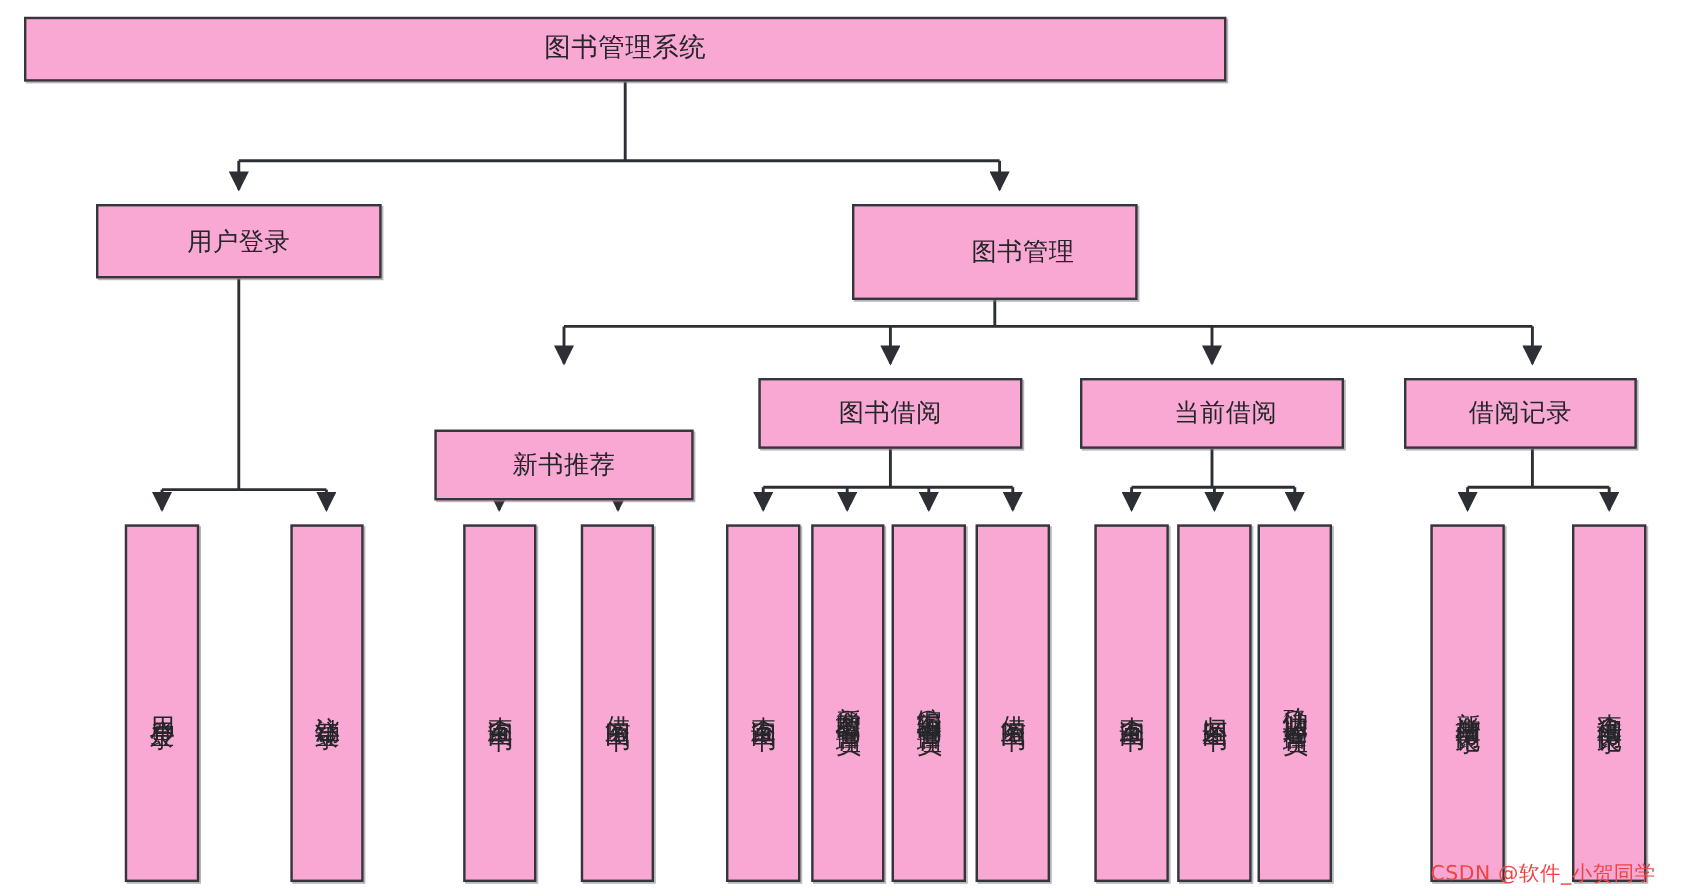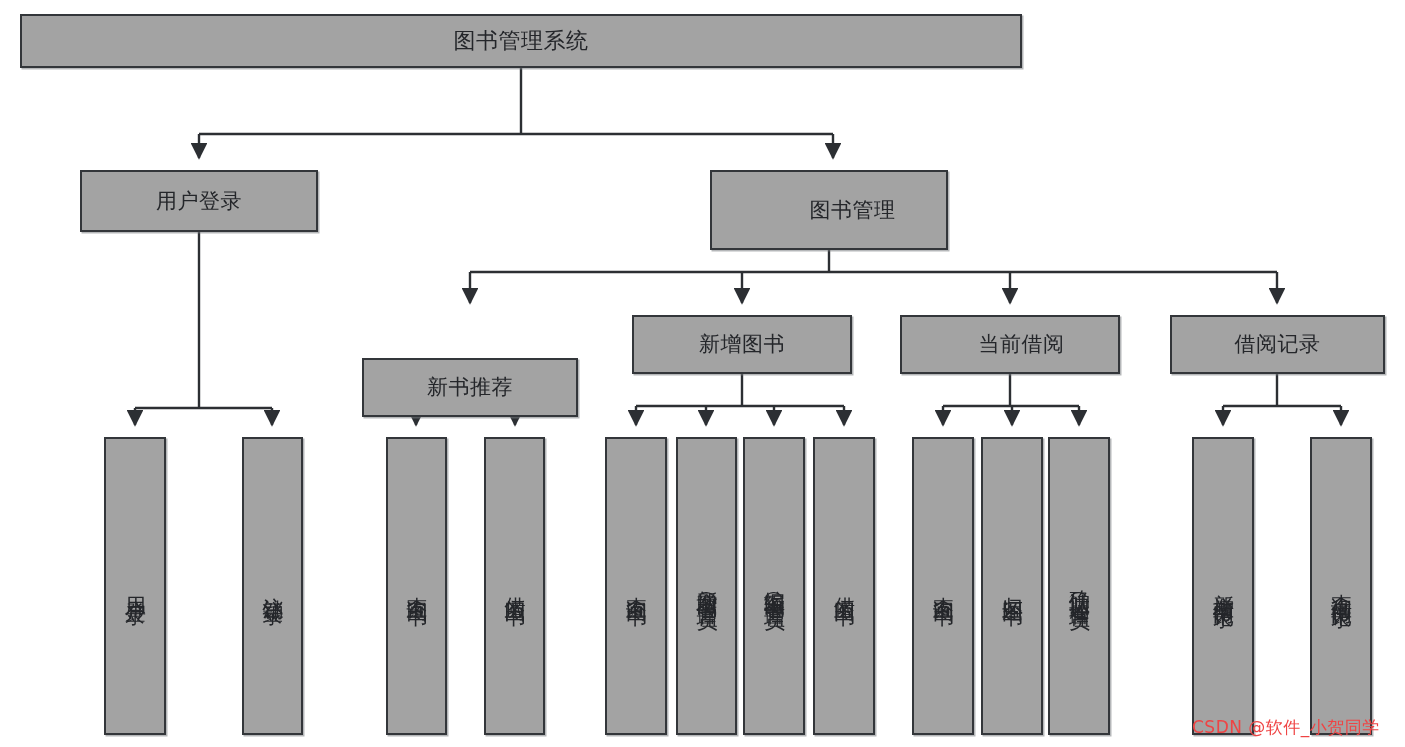--- a/index.html
+++ b/index.html
@@ -21,21 +21,21 @@
     position: absolute;
     left: 0;
     top: 0;
     width: 1405px;
     height: 747px;
     pointer-events: none;
   }
   .node {
     position: absolute;
     box-sizing: border-box;
-    background: #a3a3a3;
+    background: #f9a8d4;
     border: 2px solid #33363a;
     box-shadow: 1.5px 1.5px 0 0 rgba(120,124,128,0.55);
     display: flex;
     align-items: center;
     justify-content: center;
     color: #24262a;
     text-align: center;
     line-height: 1.18;
   }
   .node.horiz {
@@ -128,26 +128,26 @@
     <span class="lbl">用户登录</span>
   </div>
   <div class="node horiz" style="left:710px; top:170px; width:238px; height:80px;padding-left:47px;">
     <span class="lbl">图书管理</span>
   </div>
 
   <div class="node horiz" style="left:362px; top:315px; width:216px; height:59px;margin-top:43px;">
     <span class="lbl">新书推荐</span>
   </div>
   <div class="node horiz" style="left:632px; top:315px; width:220px; height:59px;">
-    <span class="lbl">新增图书</span>
+    <span class="lbl">图书借阅</span>
   </div>
   <div class="node horiz" style="left:900px; top:315px; width:220px; height:59px;padding-left:23px;">
     <span class="lbl">当前借阅</span>
   </div>
-  <div class="node horiz" style="left:1170px; top:315px; width:215px; height:59px;">
+  <div class="node horiz" style="left:1170px; top:315px; width:194px; height:59px;">
     <span class="lbl">借阅记录</span>
   </div>
 
   <div class="node vert" style="left:104px; top:437px; width:62px; height:298px;">
     <span class="lbl">用户登录</span>
   </div>
   <div class="node vert" style="left:242px; top:437px; width:61px; height:298px;">
     <span class="lbl">注销登录</span>
   </div>
   <div class="node vert" style="left:386px; top:437px; width:61px; height:298px;">

